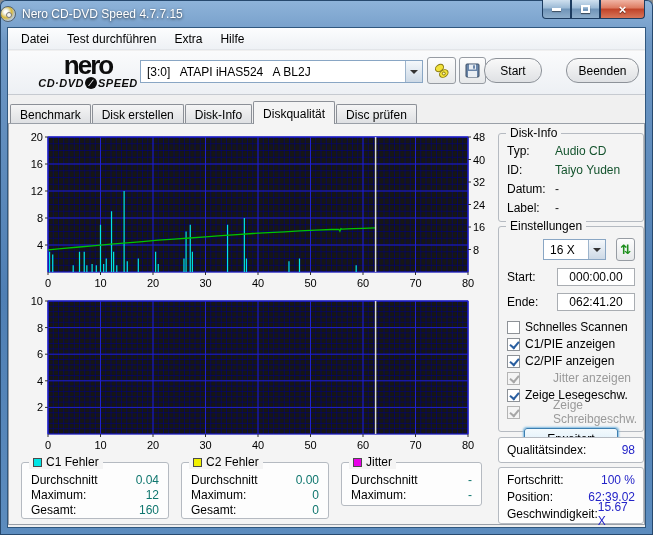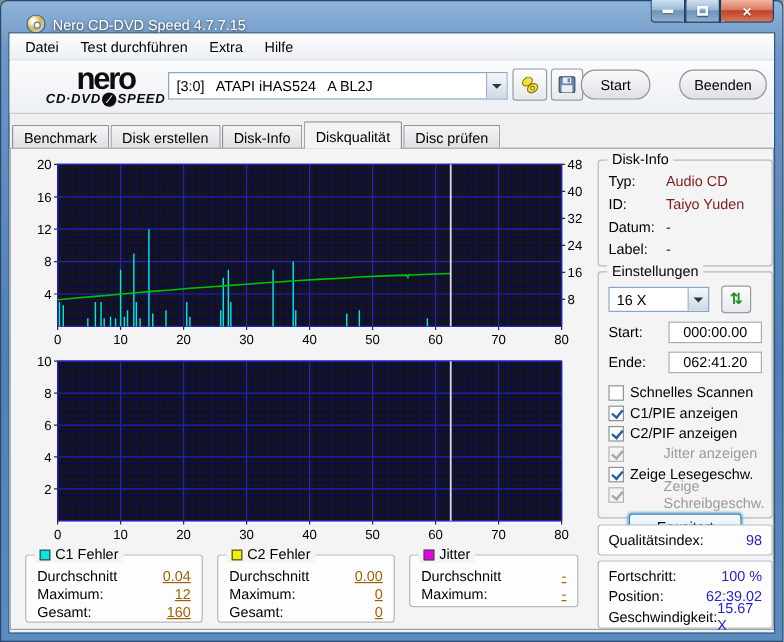--- a/index.html
+++ b/index.html
@@ -4,21 +4,21 @@
 <style>
   * { box-sizing: border-box; margin: 0; padding: 0; }
   body { font-family: "Liberation Sans", sans-serif; background: #9a9a9a; }
   .window { position: relative; width: 653px; height: 535px;
     background: linear-gradient(180deg,#8fb4da 0%,#6d97c4 8%,#4f7fb4 55%,#5c8cbe 100%);
     border-radius: 6px 6px 0 0; box-shadow: 0 0 0 1px #27496e inset, 0 2px 8px rgba(0,0,0,.5);
     font-size: 12px; color: #000; overflow: hidden; }
 
   
   .titlebar { position: absolute; left: 0; top: 0; right: 0; height: 28px;
-    display: flex; align-items: flex-end; padding-left: 22px; gap: 6px; }
+    display: flex; align-items: center; padding-left: 0; gap: 6px; }
   .app-icon { width: 16px; height: 16px; border-radius: 50%;
     background: radial-gradient(circle at 35% 35%, #fdfdfd 0 12%, #e8e4c8 25%, #d9b93c 45%, #b9c9d9 70%, #8898a8 100%);
     border: 1px solid #55636f; position: relative; }
   .app-icon::after { content:""; position:absolute; left:5px; top:5px; width:4px; height:4px;
     border-radius:50%; background:#f4f4f4; border:1px solid #777; }
   .title-text { color: #fff; text-shadow: 0 1px 3px rgba(0,0,0,.75); }
   .caption-buttons { position: absolute; top: 0; right: 8px; display: flex; }
   .cap-btn { width: 29px; height: 19px; border: 1px solid #1c3c60; border-top: none;
     background: linear-gradient(#cfe0ef 0%,#9ab9d5 45%,#73a ,#6f94b8 50%,#8fafcc 100%);
     background: linear-gradient(#cfe0ef 0%,#9ab9d5 45%,#6f94b8 50%,#8fafcc 100%);
@@ -79,42 +79,42 @@
   
   .statbox { position: absolute; border: 1px solid #b5bac1; border-radius: 3px; background: #fdfdfd; }
   #statC1 { left: 12px;  top: 338px; width: 148px; height: 57px; }
   #statC2 { left: 172px; top: 338px; width: 148px; height: 57px; }
   #statJit { left: 332px; top: 338px; width: 141px; height: 44px; }
   .legendrow { position: absolute; top: -8px; left: 7px; background: #f4f4f4; padding: 0 4px;
     display: flex; align-items: center; gap: 4px; line-height: 14px; }
   .legend-sq { width: 9px; height: 9px; border: 1px solid #4a4a4a; }
   .stat-rows { padding: 10px 9px 0; }
   .stat-row { display: flex; justify-content: space-between; height: 15px; text-align: center; }
-  .stat-val { color: #a16207; text-decoration: underline; }
+  .stat-val { color: #0f766e; }
 
   
   .group { position: absolute; left: 489px; width: 146px; border: 1px solid #b5bac1;
     border-radius: 3px; background: #f4f4f4; }
   .group-label { position: absolute; top: -8px; left: 7px; background: #f4f4f4;
     padding: 0 4px; line-height: 14px; }
   #grpDisk { top: 9px; height: 89px; }
   #grpSettings { top: 102px; height: 206px; }
   #grpQuality { top: 313px; height: 26px; background: #fdfdfd; }
   #grpProgress { top: 343px; height: 57px; background: #fdfdfd; }
 
   .info-rows { padding: 10px 8px 0; }
   .info-row { display: flex; height: 19px; }
   .info-label { width: 48px; }
-  .info-value { color: #7f1d1d; }
+  .info-value { color: #14532d; }
   .info-row.dash .info-value { color: #222; }
 
   .settings-inner { padding: 11px 8px 0; }
   .speed-row { display: flex; align-items: center; gap: 10px; }
   .speed-combo { width: 84px; height: 21px; background: #fff; border: 1px solid #89a6c4;
-    display: flex; align-items: center; }
+    display: flex; align-items: center; margin-left: 36px; }
   .refresh-btn { width: 25px; height: 23px; border: 1px solid #979ca3; border-radius: 3px;
     background: linear-gradient(#fdfdfd,#e6e8ea); display: flex; align-items: center; justify-content: center; }
   .refresh-glyph { font-family: "DejaVu Sans", sans-serif; color: #1d8f1d; font-size: 13px; font-weight: bold; line-height: 1; }
   .field-row { display: flex; align-items: center; margin-top: 7px; }
   .field-label { flex: 1; }
   .text-field { width: 78px; height: 18px; background: #fff; border: 1px solid #a9adb2;
     display: flex; align-items: center; justify-content: center; }
   .cb-list { margin-top: 8px; }
   .cb-row { display: flex; align-items: center; gap: 5px; height: 16px; margin-bottom: 1px; }
   .cb-box { width: 13px; height: 13px; background: #fff; border: 1px solid #8e9297; position: relative; flex: none; }

